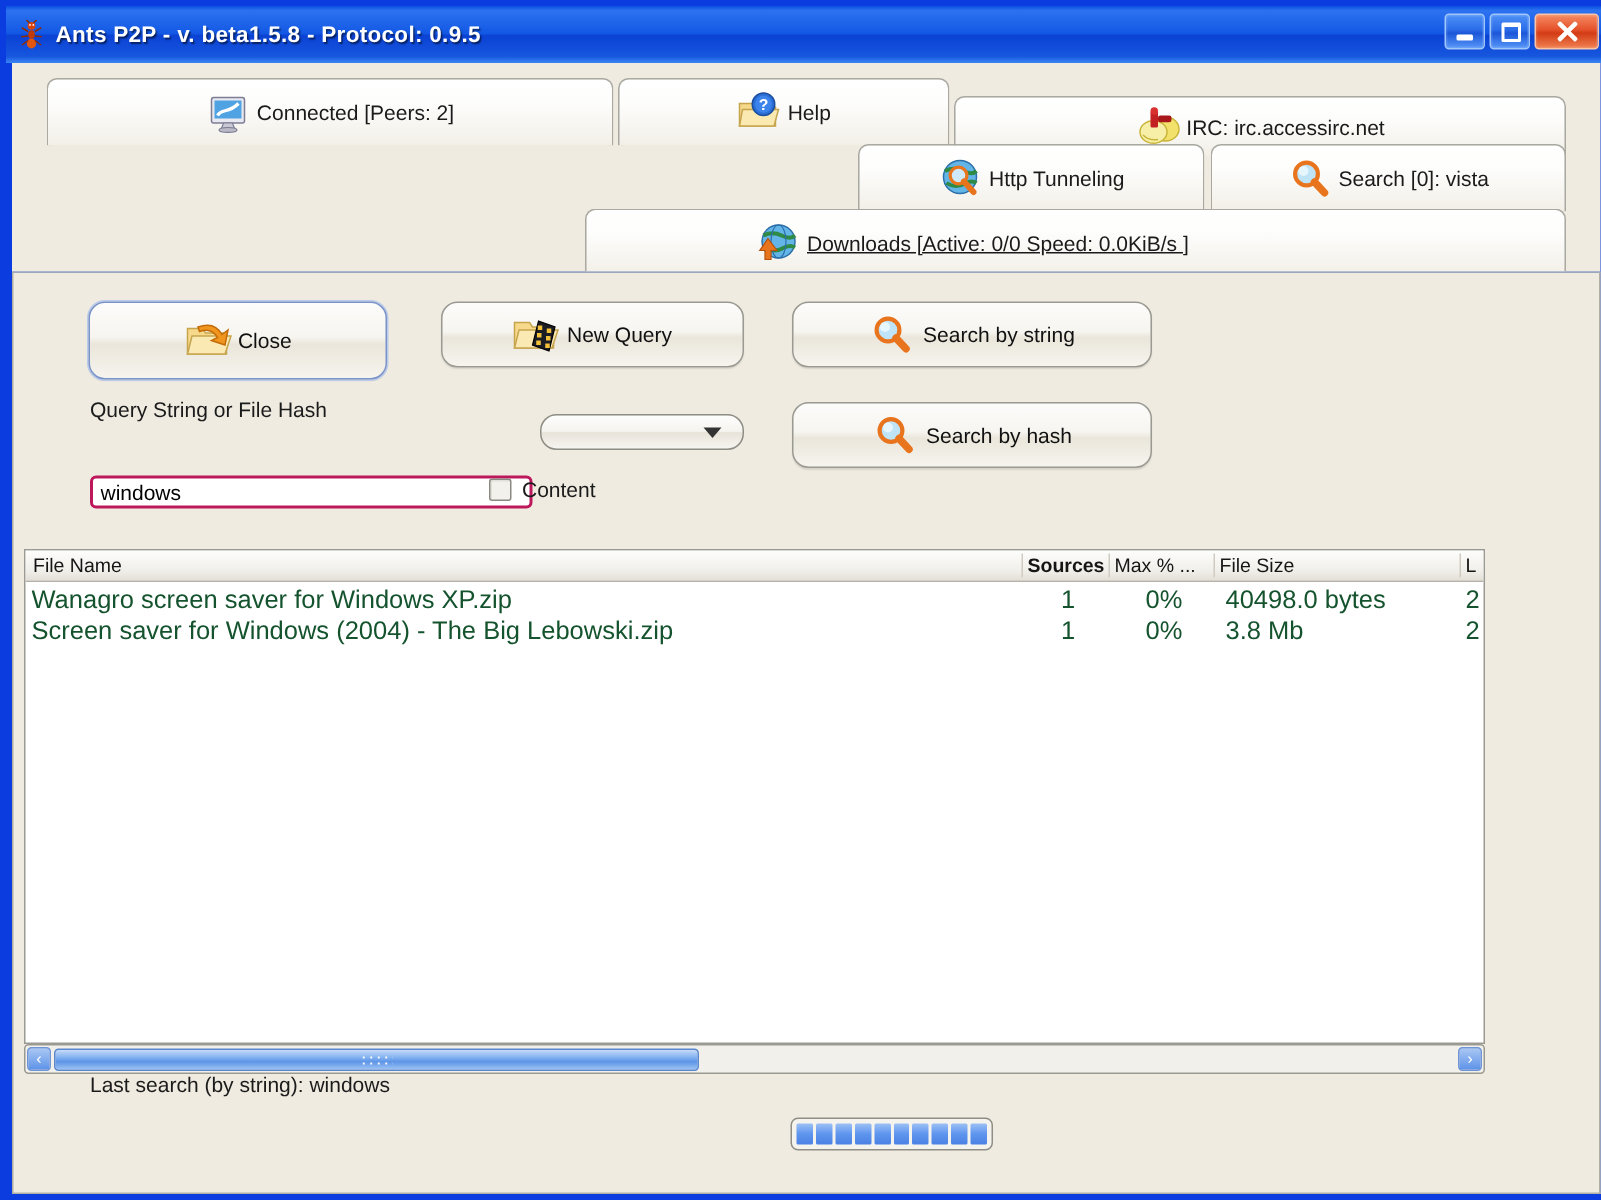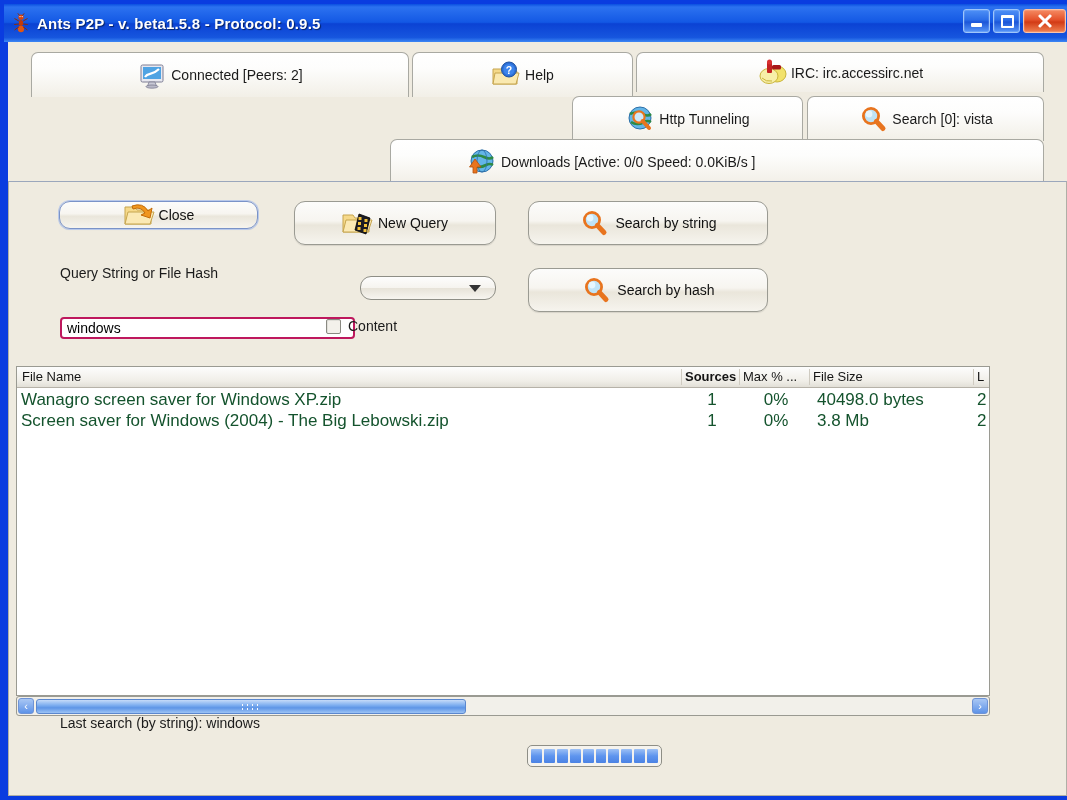--- a/index.html
+++ b/index.html
@@ -319,21 +319,21 @@
           <path d="M2 9 L11 9 L13 11.5 L26 11.5 L26 24 L2 24 Z" fill="#F4D98A" stroke="#C6A54E" stroke-width="1"></path>
           <path d="M4 13 L28 13 L25 24 L2 24 Z" fill="#FAE9B0" stroke="#C6A54E" stroke-width="1"></path>
           <circle cx="18" cy="9.5" r="7.5" fill="#2C6FD6" stroke="#1B4F9F" stroke-width="1"></circle>
           <circle cx="18" cy="9.5" r="5.6" fill="#3C84EC"></circle>
           <text x="18" y="13.6" font-size="10.5" font-weight="bold" fill="#fff" text-anchor="middle" font-family="Liberation Sans, sans-serif">?</text>
         </svg>
       </span>
       <span class="tab-label">Help</span>
     </div>
 
-    <div class="tab" style="left:628px; top:10px; width:408px; height:40px;">
+    <div class="tab" style="left:628px; top:22px; width:408px; height:40px;">
       <span class="tab-ico">
         <svg width="32" height="30" viewBox="0 0 32 30">
           <ellipse cx="20" cy="16" rx="9" ry="8" fill="#F2E26B" stroke="#C9B43A" stroke-width="1"></ellipse>
           <ellipse cx="12" cy="18" rx="9" ry="7.5" fill="#F7EFA8" stroke="#C9B43A" stroke-width="1"></ellipse>
           <rect x="10" y="4" width="5" height="11" rx="1" fill="#C42222"></rect>
           <rect x="15" y="7" width="9" height="4.5" rx="1.5" fill="#A81818"></rect>
           <circle cx="12.5" cy="4" r="2.5" fill="#D93030"></circle>
           <path d="M5 20 Q9 24 15 23" stroke="#C9B43A" stroke-width="1" fill="none"></path>
         </svg>
       </span>
@@ -359,38 +359,38 @@
         <svg width="30" height="30" viewBox="0 0 30 30">
           <circle cx="13" cy="12" r="7.6" fill="#BFE3F7" stroke="#E8741E" stroke-width="2.8"></circle>
           <circle cx="11" cy="10" r="3.4" fill="#EAF7FE" opacity=".9"></circle>
           <path d="M18.4 17.4 L25 24.5" stroke="#E8741E" stroke-width="5" stroke-linecap="round"></path>
         </svg>
       </span>
       <span class="tab-label">Search [0]: vista</span>
     </div>
 
 
-    <div class="tab" style="left:382px; top:97px; width:654px; height:45px; justify-content:flex-start; padding-left:76px;">
+    <div class="tab" style="left:382px; top:97px; width:654px; height:45px; justify-content:flex-start; padding-left:113px;text-decoration:underline;">
       <span class="tab-ico">
         <svg width="30" height="30" viewBox="0 0 30 30">
           <circle cx="15" cy="14" r="11" fill="#63B5E8" stroke="#2C6FA8" stroke-width="1"></circle>
           <path d="M5 10 Q11 7 17 10 Q23 13 26 10" stroke="#2E8A45" stroke-width="2.6" fill="none"></path>
           <path d="M6 18 Q12 22 19 18 Q23 16 26 18" stroke="#2E8A45" stroke-width="2.6" fill="none"></path>
           <ellipse cx="15" cy="14" rx="5" ry="11" fill="none" stroke="#2C6FA8" stroke-width=".8"></ellipse>
           <path d="M6 14 L12 22 L8 22 L8 28 L4 28 L4 22 L0.5 22 Z" fill="#E8741E" stroke="#B6500A" stroke-width=".8" transform="translate(2,-2)"></path>
         </svg>
       </span>
       <span class="tab-label">Downloads [Active: 0/0 Speed: 0.0KiB/s ]</span>
     </div>
   </div>
 
   <div id="content">
     <div id="inner-pane">
 
-      <div class="btn focus" style="left:44px; top:13px; width:199px; height:28px;">
+      <div class="btn focus" style="left:44px; top:13px; width:199px; height:52px;">
         <span class="b-ico">
           <svg width="32" height="30" viewBox="0 0 32 30">
             <path d="M2 7 L12 7 L14 10 L28 10 L28 24 L2 24 Z" fill="#F6D98A" stroke="#C6A54E" stroke-width="1"></path>
             <path d="M5 12 L31 12 L27 24 L2 24 Z" fill="#FBE9B4" stroke="#C6A54E" stroke-width="1"></path>
             <path d="M9 6 Q20 2 25 11 L29 8 L27 18 L18 15 L22 13 Q18 6 10 9 Z" fill="#F0961F" stroke="#C26B08" stroke-width="1"></path>
           </svg>
         </span>
         <span>Close</span>
       </div>
 

